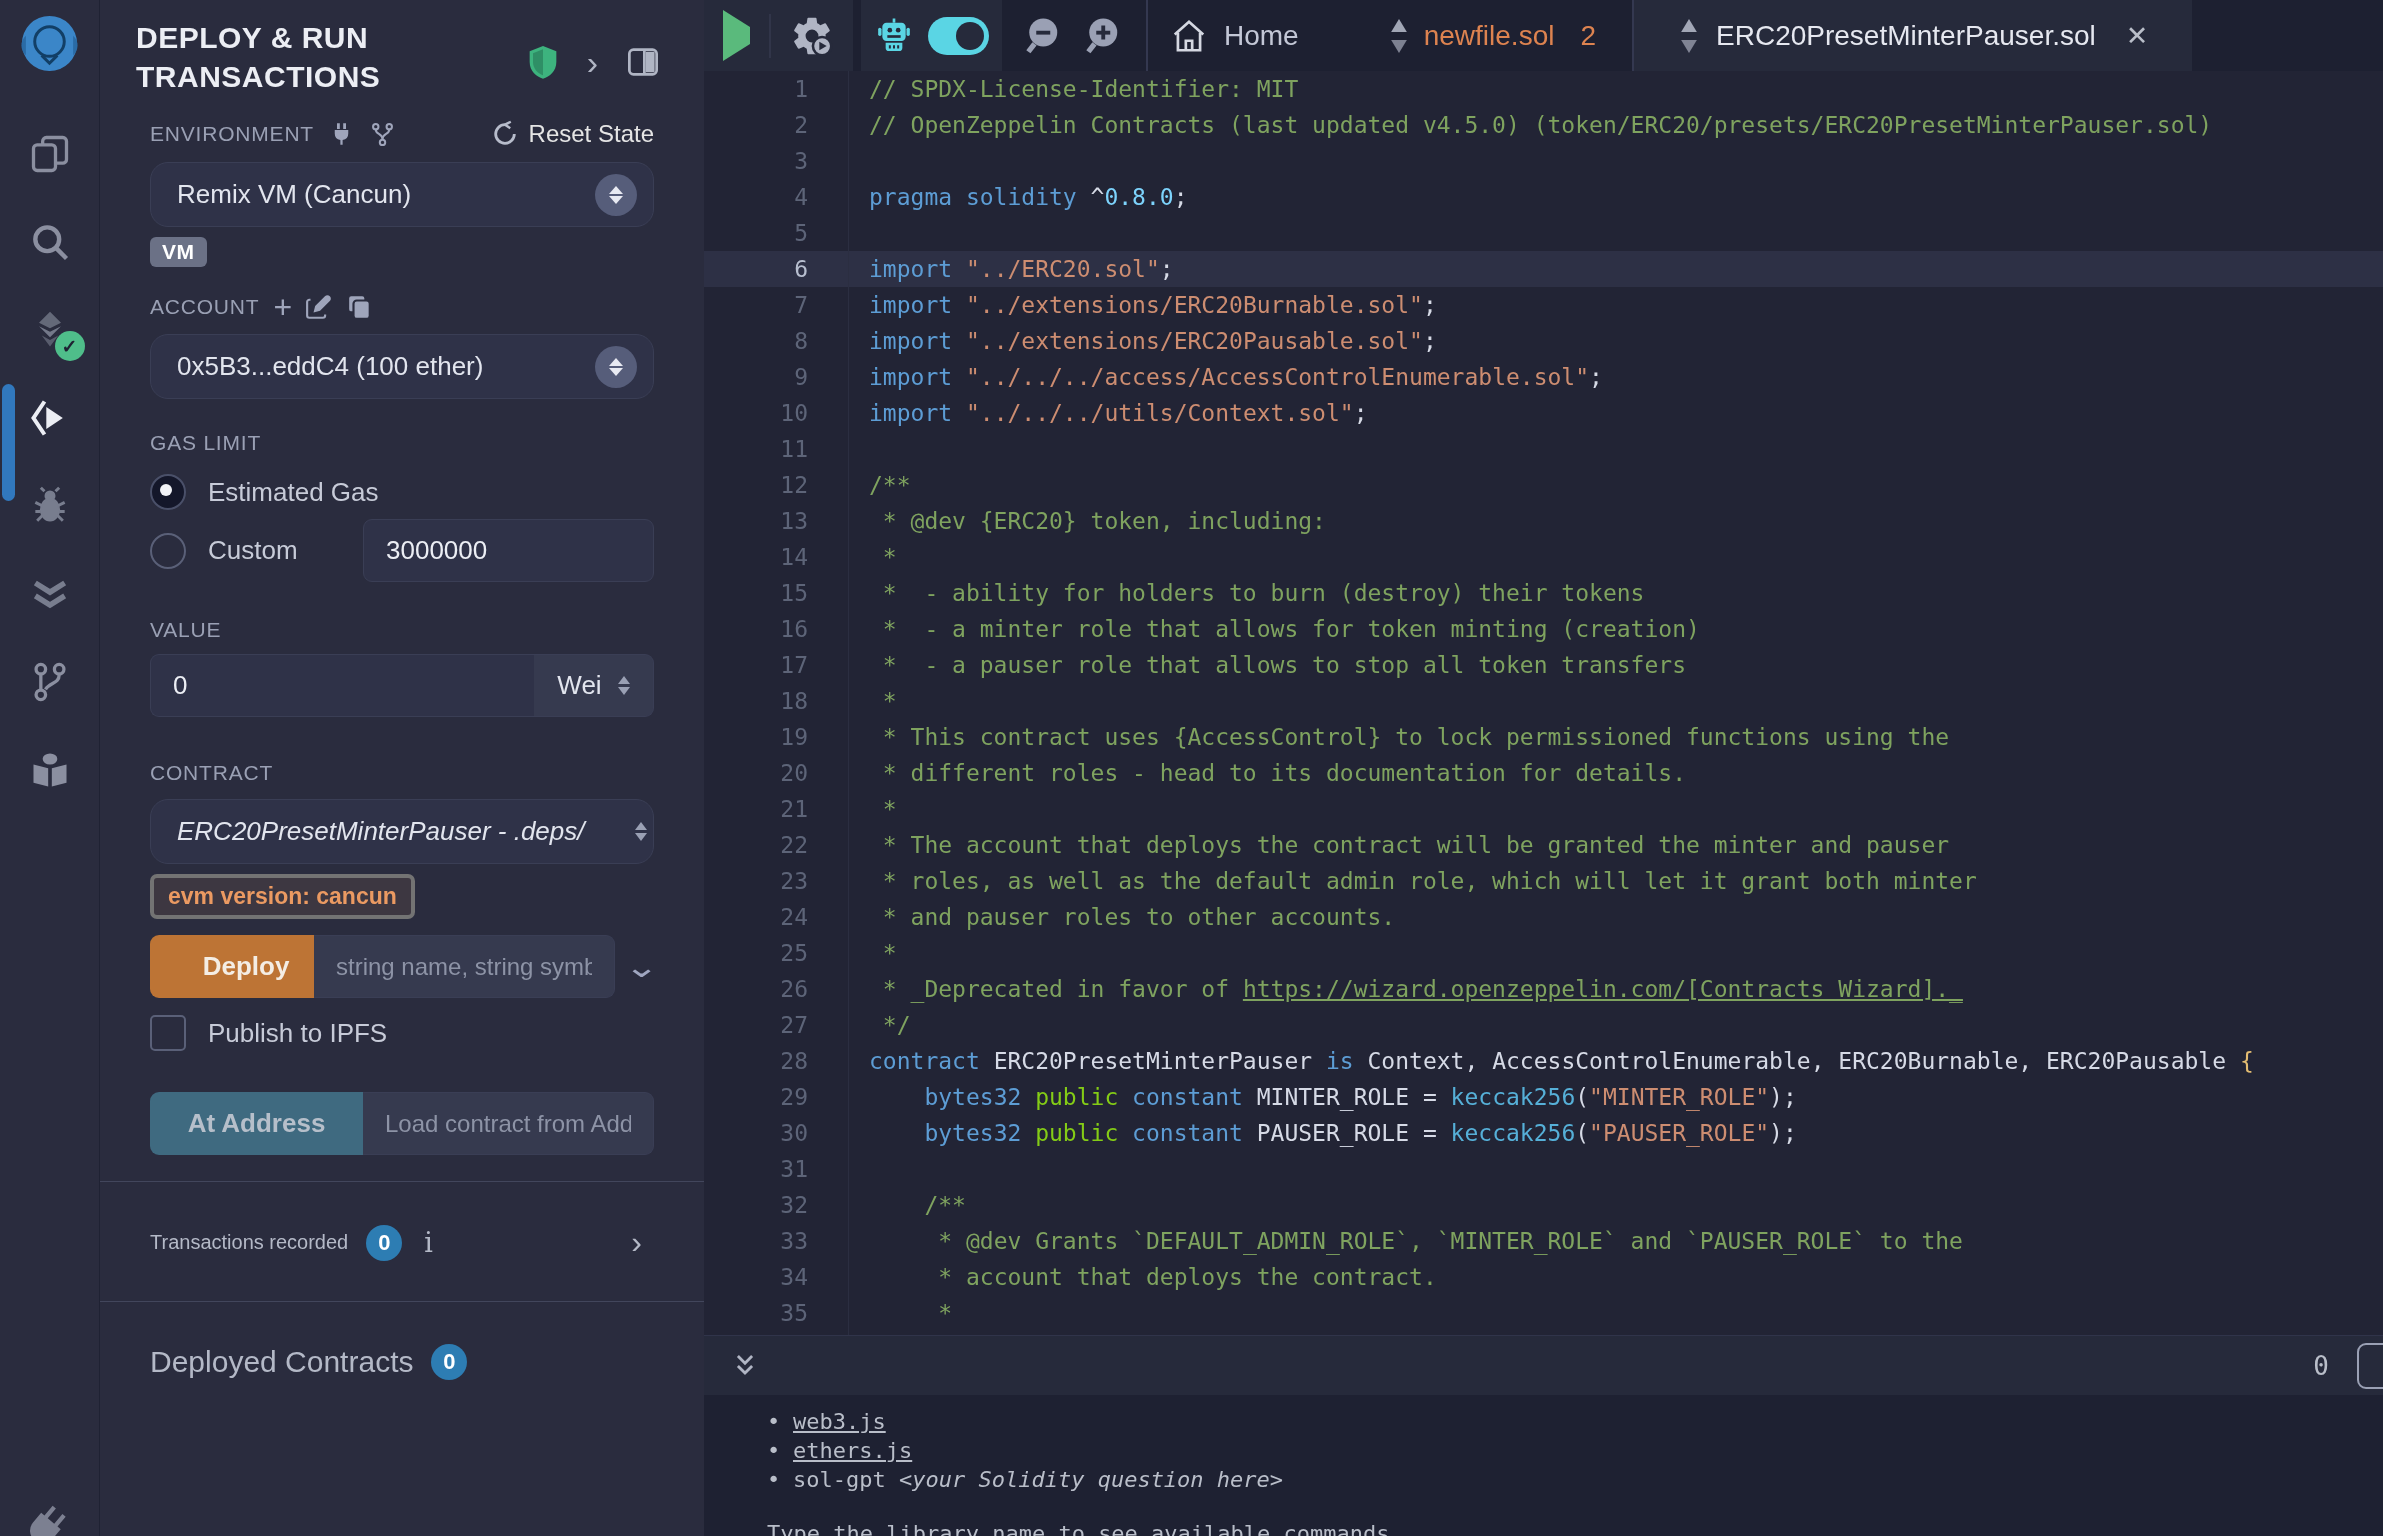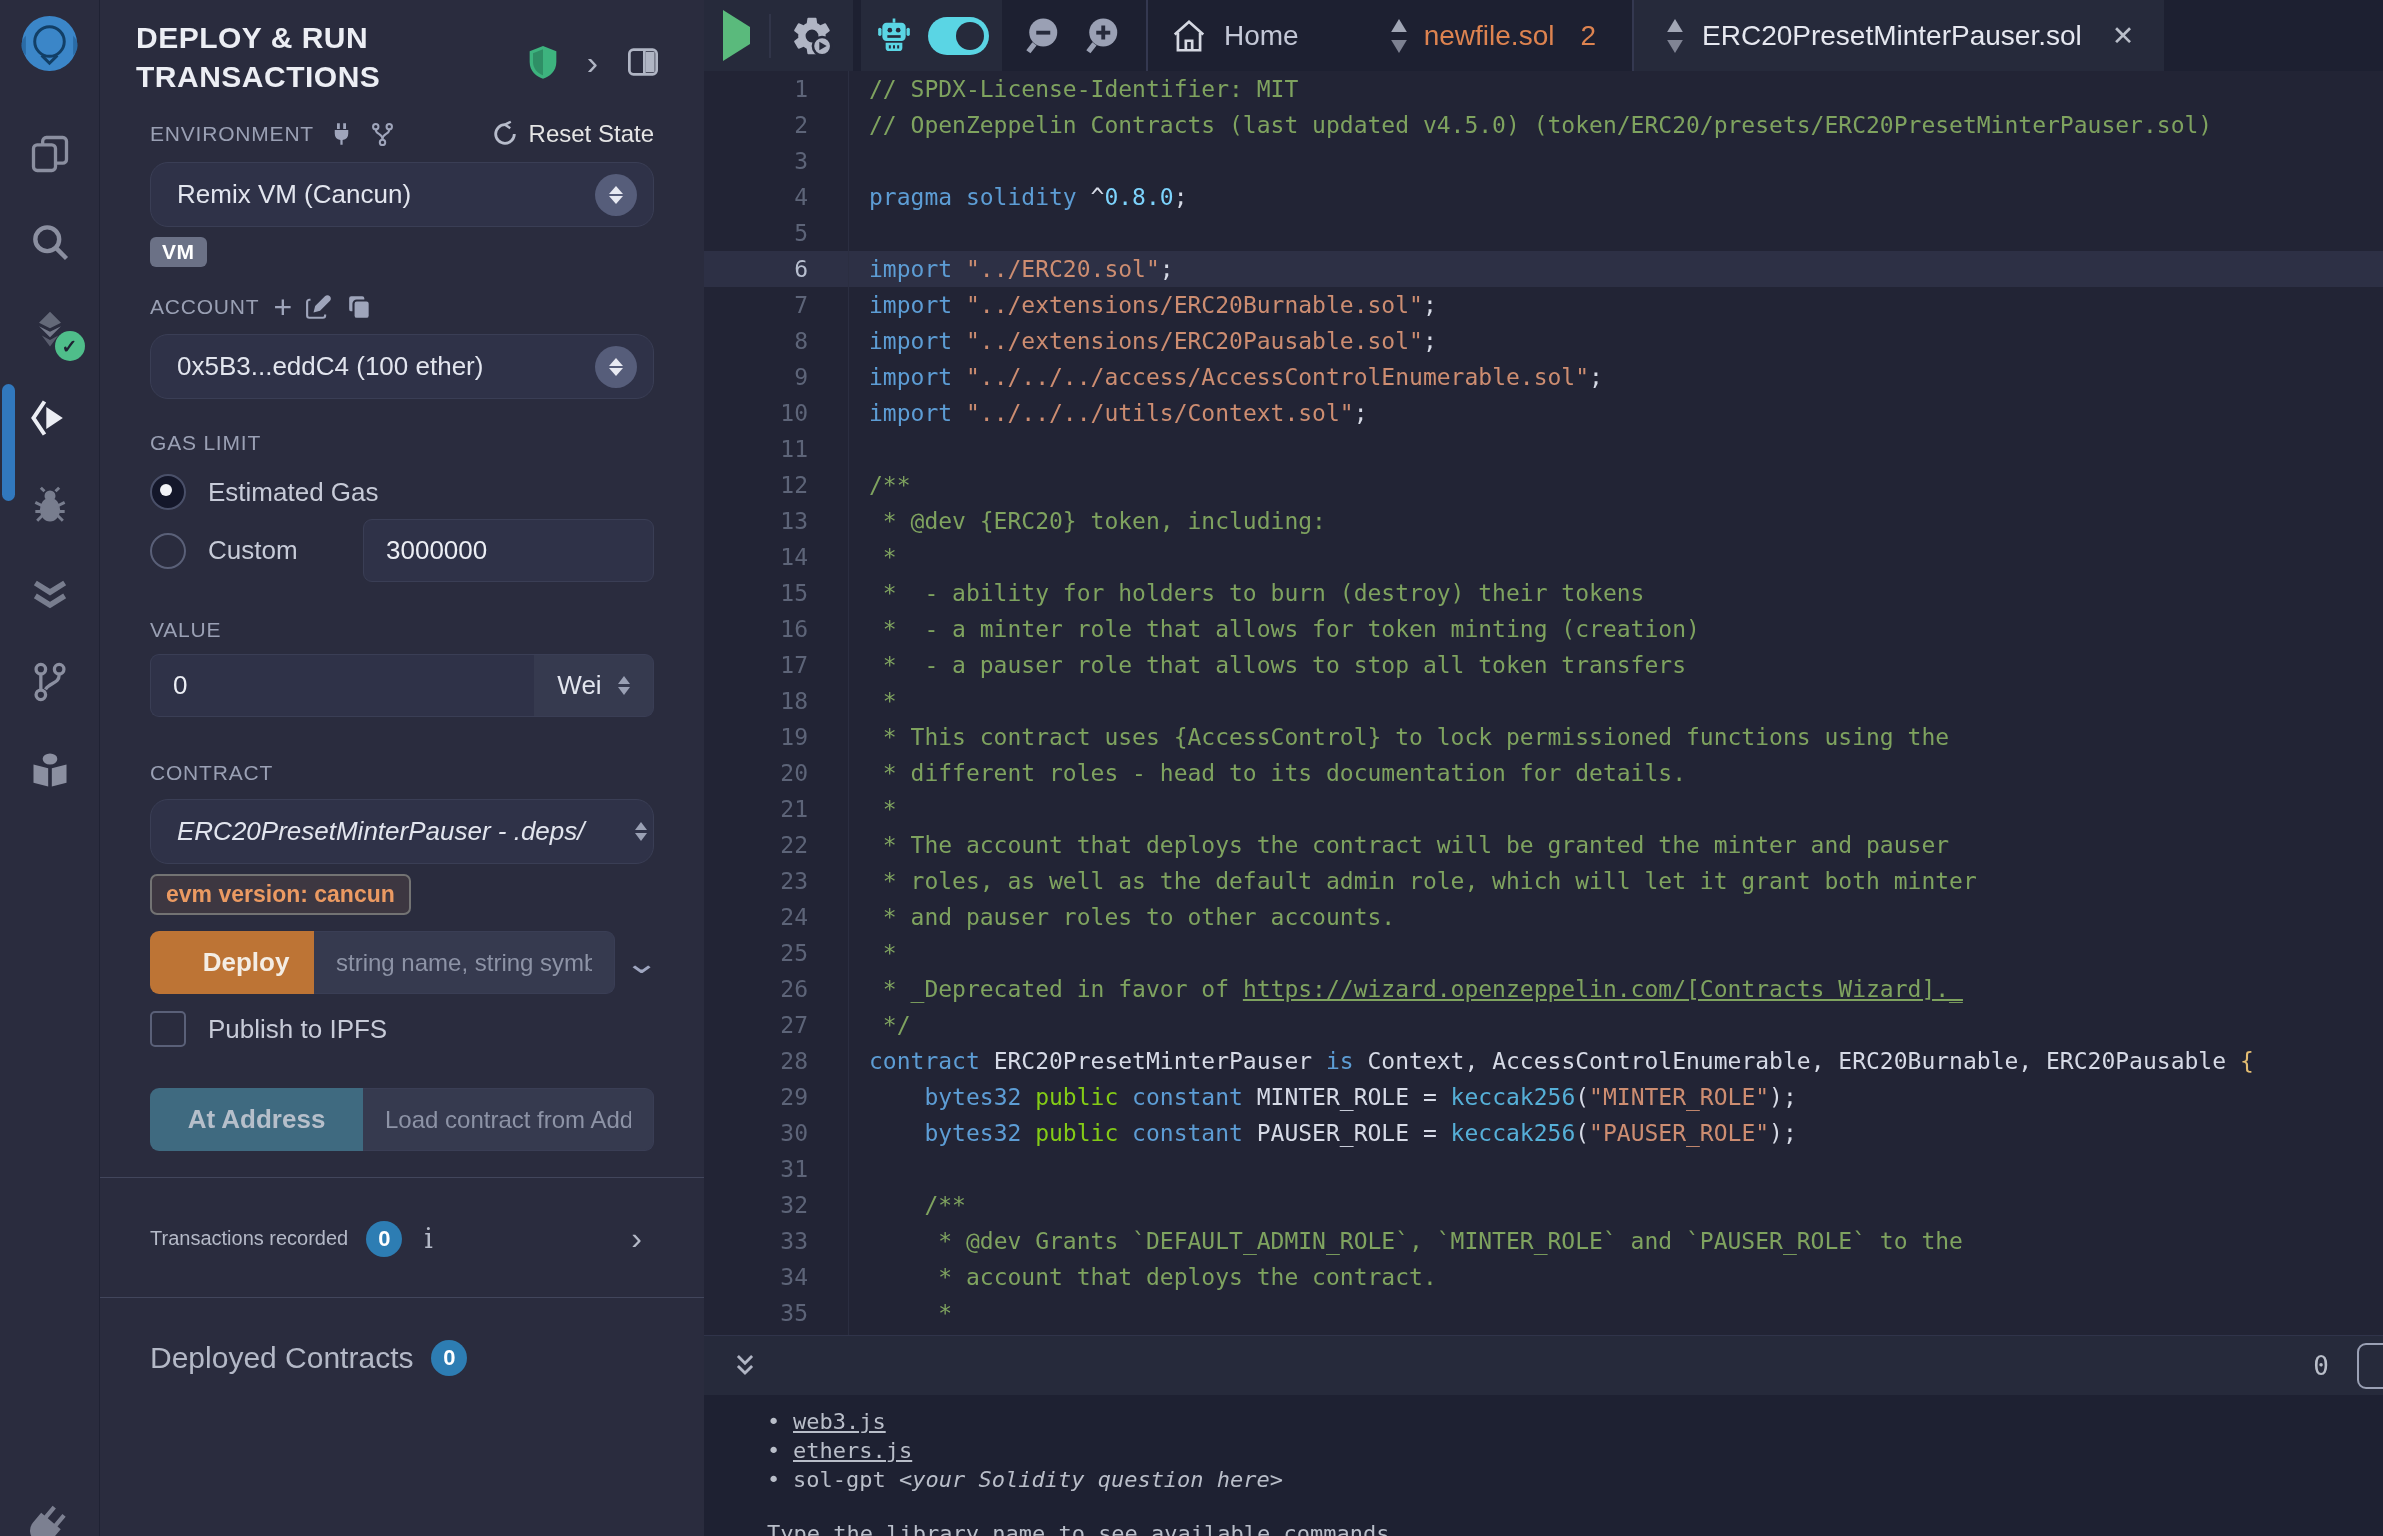--- a/index.html
+++ b/index.html
@@ -51,21 +51,21 @@
   .custom-row .radio-wrap{display:flex;align-items:center;gap:22px;width:213px;}
   .tinput{height:63px;background:#2f3248;border:1px solid #3a3e55;border-radius:9px;color:#eceef4;font-size:26px;
     padding:0 22px;box-sizing:border-box;font-family:"Liberation Sans",sans-serif;outline:none;}
   .tinput::placeholder{color:#8d93a6;}
   .gas-input{flex:1;width:100%;}
   .value-row{display:flex;margin-top:12px;height:63px;}
   .value-input{flex:1;border-radius:9px 0 0 9px;border-right:none;width:100%;}
   .wei-box{width:119px;flex:none;background:#363a4f;border:1px solid #3a3e55;border-left:none;border-radius:0 9px 9px 0;
     display:flex;align-items:center;justify-content:center;gap:16px;font-size:26px;color:#e2e5ee;}
   .evm-badge{display:inline-block;margin-top:10px;font-size:23px;font-weight:bold;color:#eb9a62;
-    background:rgba(235,154,98,.1);border:2px solid #737373;border-radius:7px;padding:5px 14px;}
+    background:rgba(235,154,98,.1);border:4px solid #737373;border-radius:7px;padding:5px 14px;}
   .deploy-row{display:flex;align-items:center;margin-top:16px;height:63px;}
   .btn-deploy{width:164px;height:63px;flex:none;background:#bd7435;border:none;border-radius:9px 0 0 9px;
     color:#f4ede4;font-size:26px;font-weight:bold;font-family:"Liberation Sans",sans-serif;padding-left:34px;}
   .deploy-input{flex:1;width:100%;background:#363a4f;border-radius:0 9px 9px 0;border-left:none;}
   .dd-chev{margin-left:14px;color:#9fa6c0;font-size:30px;flex:none;transform:scaleX(1.4);}
   .check-row{display:flex;align-items:center;gap:22px;margin-top:16px;height:38px;}
   .checkbox{width:32px;height:32px;border:2px solid #5a6078;border-radius:5px;background:transparent;flex:none;}
   .ataddr-row{display:flex;margin-top:40px;height:63px;}
   .btn-ataddr{width:213px;height:63px;flex:none;background:#3f6a80;border:none;border-radius:9px 0 0 9px;
     color:#b6bfca;font-size:26px;font-weight:bold;font-family:"Liberation Sans",sans-serif;}
@@ -88,21 +88,21 @@
   .tb-sep{width:2px;height:44px;background:#3c405685;}
   .playbtn{width:0;height:0;border-top:17px solid transparent;border-bottom:17px solid transparent;border-left:27px solid #5aba7c;}
   .toggle{width:61px;height:38px;border-radius:19px;background:#5ad5e4;position:relative;}
   .toggle::after{content:"";position:absolute;right:5px;top:5px;width:28px;height:28px;border-radius:50%;background:#262a3b;}
   .zoomgrp{display:flex;align-items:center;gap:18px;margin-left:22px;}
   .vdiv{width:2px;height:71px;background:#343850;}
   .vdiv.m1{margin-left:20px;}
   .hometab{display:flex;align-items:center;gap:16px;padding:0 30px 0 22px;color:#c3c7d6;font-size:28px;}
   .filetab{display:flex;align-items:center;gap:14px;padding:0 36px 0 59px;font-size:28px;color:#dd8350;}
   .filetab .fbadge{margin-left:12px;}
-  .activetab{height:71px;background:#262a3b;display:flex;align-items:center;gap:16px;padding:0 30px;
+  .activetab{height:71px;background:#262a3b;display:flex;align-items:center;gap:16px;padding:0 44px;
     font-size:28px;color:#e6e8f0;min-width:396px;}
   .activetab .close{margin-left:14px;color:#b9bec9;font-size:27px;}
 
   .code-wrap{height:1276px;overflow:hidden;display:flex;background:#222435;
     font-family:"DejaVu Sans Mono",monospace;font-size:23px;}
   .gutter{width:144px;flex:none;}
   .ln{height:36px;line-height:36px;text-align:right;padding-right:40px;color:#5d6478;}
   .ln.act{color:#b7becf;background:rgba(125,135,175,.13);}
   .codecol{flex:1;border-left:1px solid #2b2e41;min-width:0;}
   .cl{height:36px;line-height:36px;padding-left:20px;white-space:pre;color:#d6dae6;}

